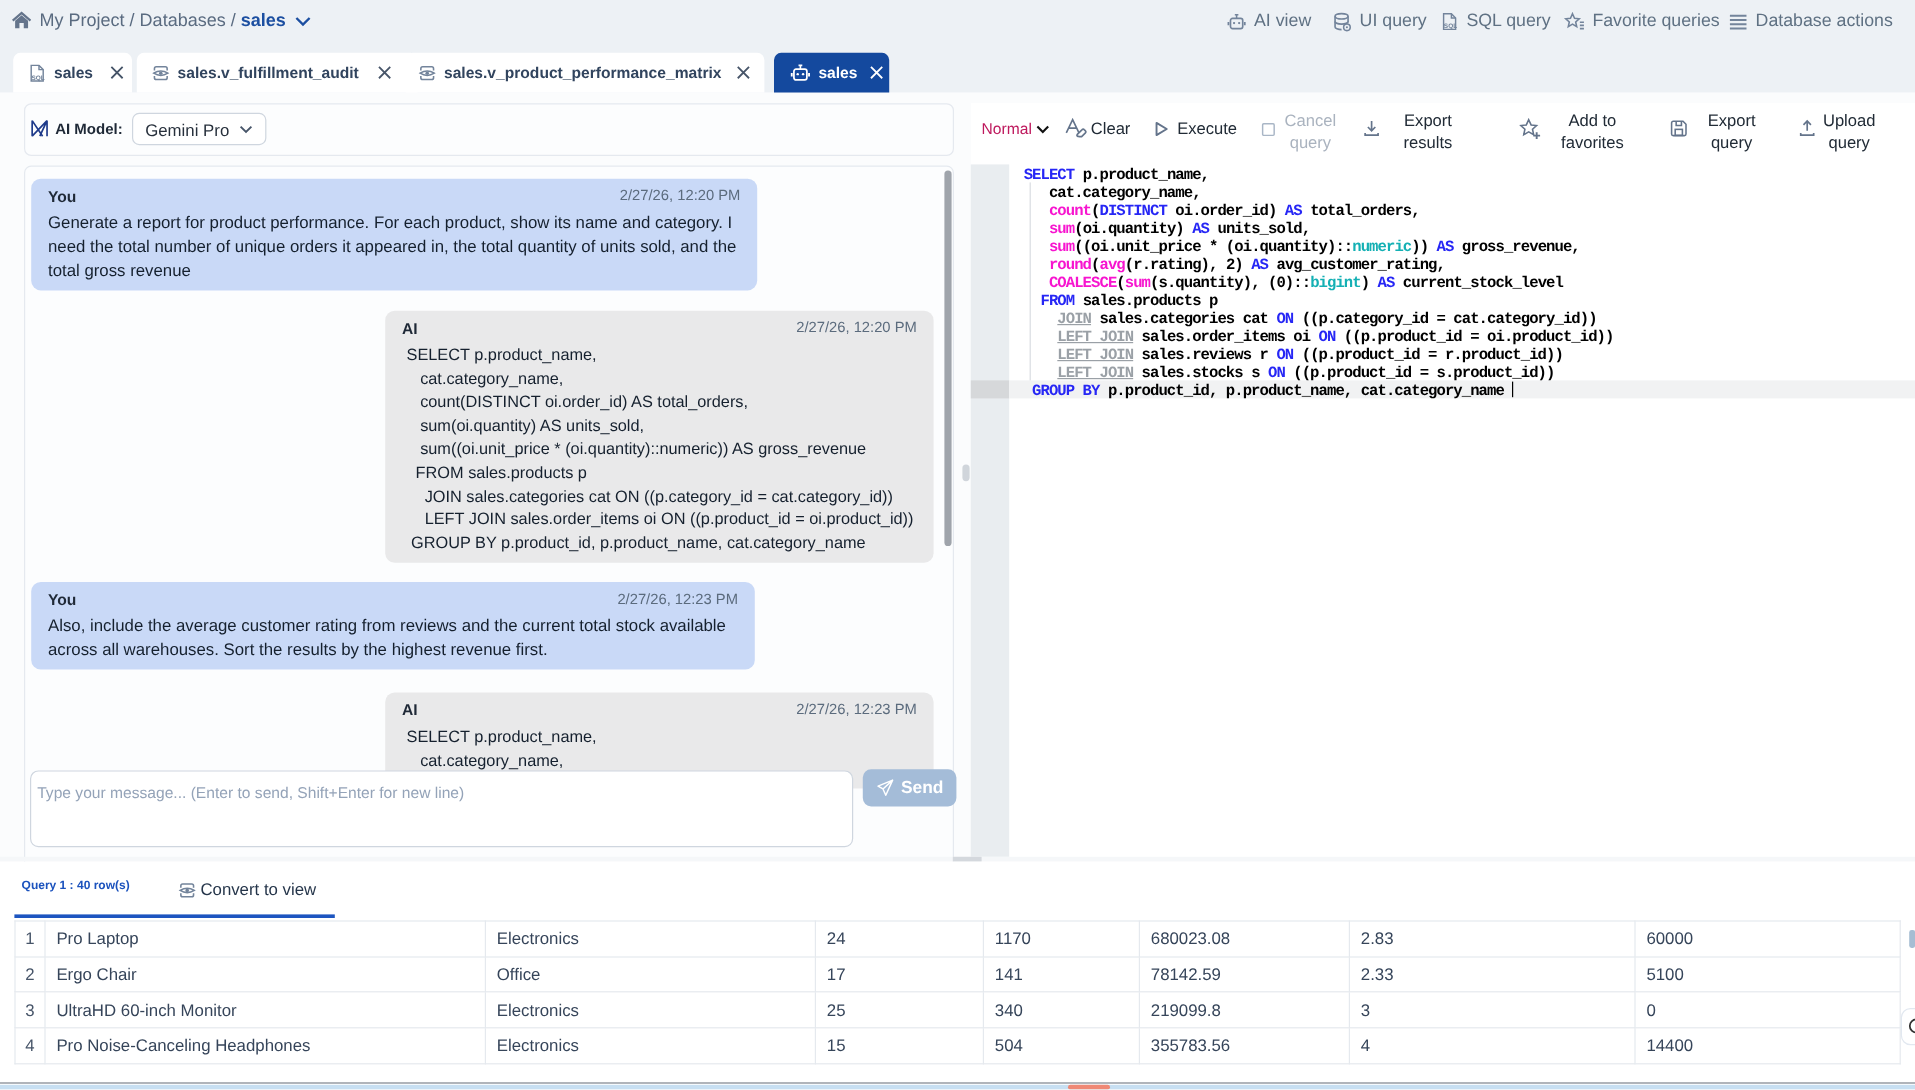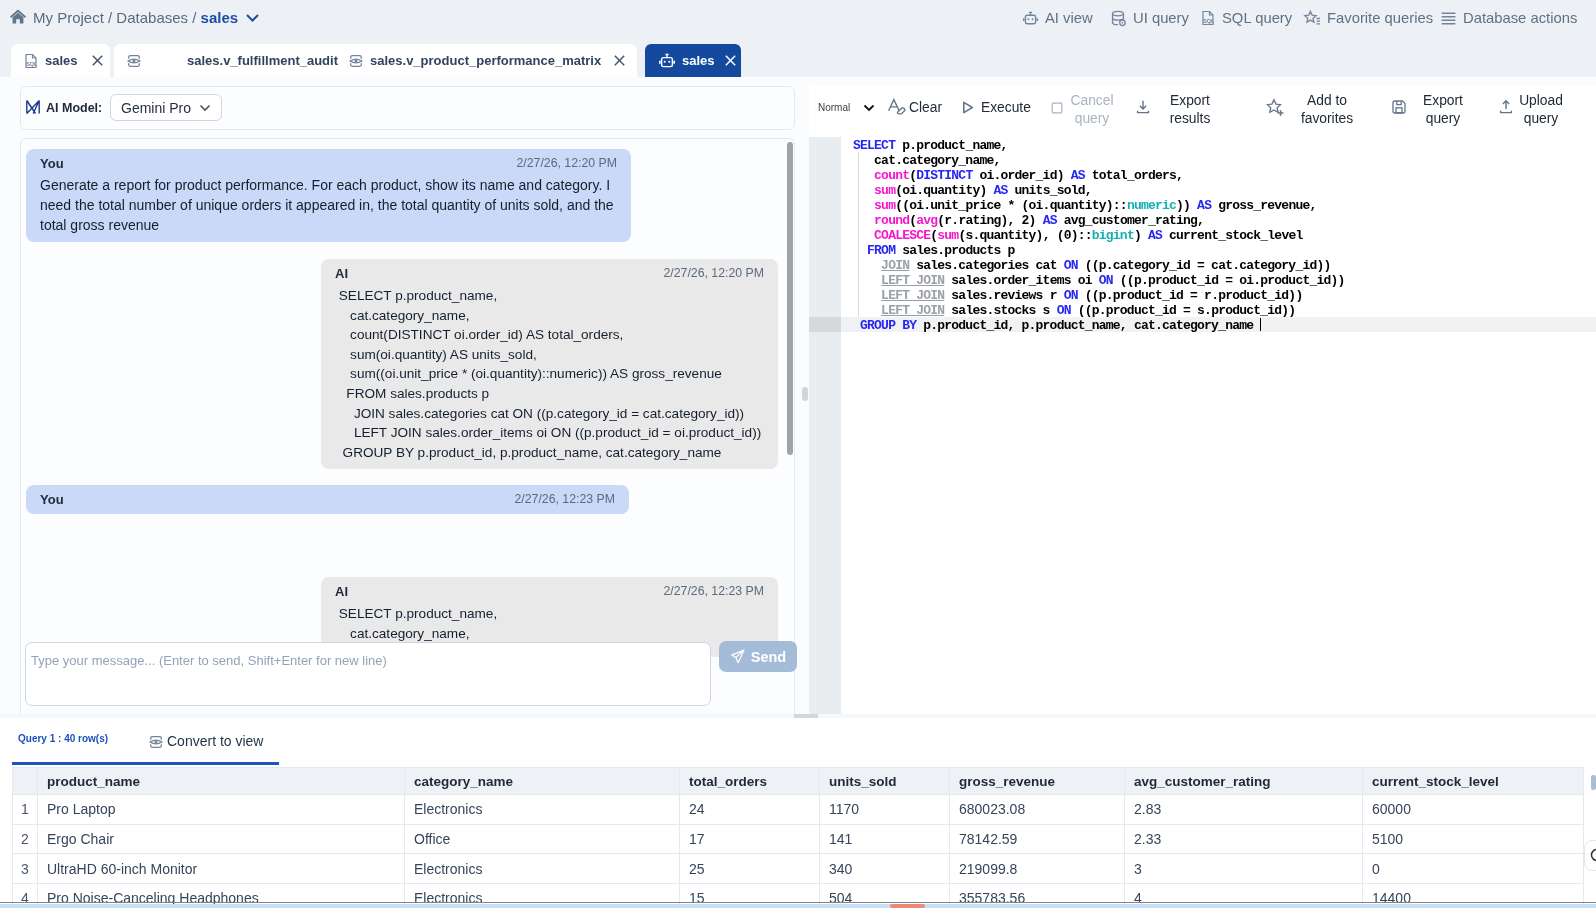--- a/index.html
+++ b/index.html
@@ -121,21 +121,21 @@
         <path d="M3 1.5 H9.5 L13 5 V14.5 H3 Z"></path>
         <path d="M9.5 1.5 V5 H13"></path>
         <text x="3.2" y="13.4" font-size="5.4" font-family="Liberation Sans" font-weight="bold" fill="#73849b" stroke="none">SQL</text>
       </svg>
     </span>
     <span class="lbl" style="margin-left:6px">sales</span>
     <span class="tabx" style="margin-left:13px"><svg width="13" height="13" viewBox="0 0 13 13" fill="none" stroke="#475569" stroke-width="1.5">
         <path d="M1.8 1.8 L11.2 11.2 M11.2 1.8 L1.8 11.2"></path>
       </svg></span>
   </div>
-<div class="abs tab" style="left:114px; width:234px;gap:39px;">
+<div class="abs tab" style="left:114px; width:234px;">
     <span style="margin-left:12px" class="icview">
       <svg class="ic" width="16" height="16" viewBox="0 0 16 16" fill="none" stroke="#73849b" stroke-width="1.3">
         <path d="M2.7 5.7 V4.2 Q2.7 2.7 4.2 2.7 H11.8 Q13.3 2.7 13.3 4.2 V5.7 M2.7 10.3 V11.8 Q2.7 13.3 4.2 13.3 H11.8 Q13.3 13.3 13.3 11.8 V10.3"></path>
         <path d="M2.1 8 Q8 4.3 13.9 8 Q8 11.7 2.1 8 Z"></path>
         <circle cx="8" cy="8" r="1.5" fill="#73849b" stroke="none"></circle>
       </svg>
     </span>
     <span class="lbl" style="margin-left:6px">sales.v_fulfillment_audit</span>
     <span class="tabx" style="margin-left:15px"><svg width="13" height="13" viewBox="0 0 13 13" fill="none" stroke="#475569" stroke-width="1.5">
         <path d="M1.8 1.8 L11.2 11.2 M11.2 1.8 L1.8 11.2"></path>
@@ -202,20 +202,21 @@
    FROM sales.products p
      JOIN sales.categories cat ON ((p.category_id = cat.category_id))
      LEFT JOIN sales.order_items oi ON ((p.product_id = oi.product_id))
   GROUP BY p.product_id, p.product_name, cat.category_name</div>
   </div>
   <div class="bubble you" style="left:5px; top:346px; width:603px;">
     <div class="bhead">
         <span class="who">You</span>
         <span class="ts">2/27/26, 12:23 PM</span>
       </div>
+    <div class="btext">Also, include the average customer rating from reviews and the current total stock available<br>across all warehouses. Sort the results by the highest revenue first.</div>
   </div>
   <div class="bubble ai" style="left:300px; top:438px; width:457px; height:80px">
     <div class="bhead">
         <span class="who">AI</span>
         <span class="ts">2/27/26, 12:23 PM</span>
       </div>
     <div class="bsql"> SELECT p.product_name,
     cat.category_name,</div>
   </div>
 </div>
@@ -241,21 +242,21 @@
     <span class="fn">round</span>(<span class="fn">avg</span>(r.rating), 2) <span class="kw">AS</span> avg_customer_rating,
     <span class="fn">COALESCE</span>(<span class="fn">sum</span>(s.quantity), (0)::<span class="ty">bigint</span>) <span class="kw">AS</span> current_stock_level
    <span class="kw">FROM</span> sales.products p
      <span class="jn">JOIN</span> sales.categories cat <span class="kw">ON</span> ((p.category_id = cat.category_id))
      <span class="jn">LEFT JOIN</span> sales.order_items oi <span class="kw">ON</span> ((p.product_id = oi.product_id))
      <span class="jn">LEFT JOIN</span> sales.reviews r <span class="kw">ON</span> ((p.product_id = r.product_id))
      <span class="jn">LEFT JOIN</span> sales.stocks s <span class="kw">ON</span> ((p.product_id = s.product_id))
   <span class="kw">GROUP BY</span> p.product_id, p.product_name, cat.category_name</pre>
 <div class="abs" id="cursor"></div>
 
-<div class="tb one" style="left:818px; top:99px; font-size:10px; color:#404040">Normal</div>
+<div class="tb one" style="left:818px; top:99px; font-size:13px; color:#be185d">Normal</div>
 <svg class="abs ic" style="left:863px; top:104px" width="12" height="8" viewBox="0 0 12 8" fill="none" stroke="#111" stroke-width="1.8">
     <path d="M1.5 1.5 L6 6 L10.5 1.5"></path>
   </svg>
 <span class="abs icclear" style="left:887px; top:97px">
     <svg class="ic" width="19" height="19" viewBox="0 0 18 18" fill="none" stroke="#64748b" stroke-width="1.3">
       <path d="M1.5 13 L6.5 2.5 L11.5 13 M3.3 9.3 H9.7"></path>
       <path d="M10.2 14.2 L14 10.4 A1.1 1.1 0 0 1 15.6 10.4 L16.6 11.4 A1.1 1.1 0 0 1 16.6 13 L13.6 16 H11.8 L10.2 15.6 A1 1 0 0 1 10.2 14.2 Z"></path>
     </svg>
   </span>
 <div class="tb one" style="left:909px; top:99px">Clear</div>
@@ -321,30 +322,20 @@
       <col style="width:25px">
       <col style="width:367px">
       <col style="width:275px">
       <col style="width:140px">
       <col style="width:130px">
       <col style="width:175px">
       <col style="width:238px">
       <col style="width:221px">
     </colgroup>
   <tbody>
-      <tr>
-        <th></th>
-        <th>product_name</th>
-        <th>category_name</th>
-        <th>total_orders</th>
-        <th>units_sold</th>
-        <th>gross_revenue</th>
-        <th>avg_customer_rating</th>
-        <th>current_stock_level</th>
-      </tr>
   <tr>
         <td class="num">1</td>
         <td>Pro Laptop</td>
         <td>Electronics</td>
         <td>24</td>
         <td>1170</td>
         <td>680023.08</td>
         <td>2.83</td>
         <td>60000</td>
       </tr>

